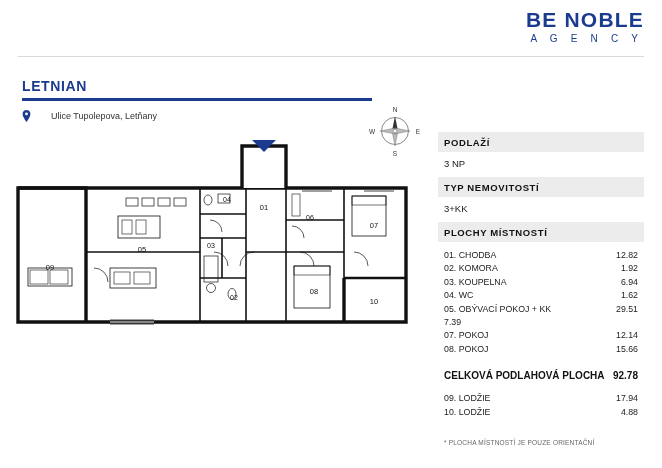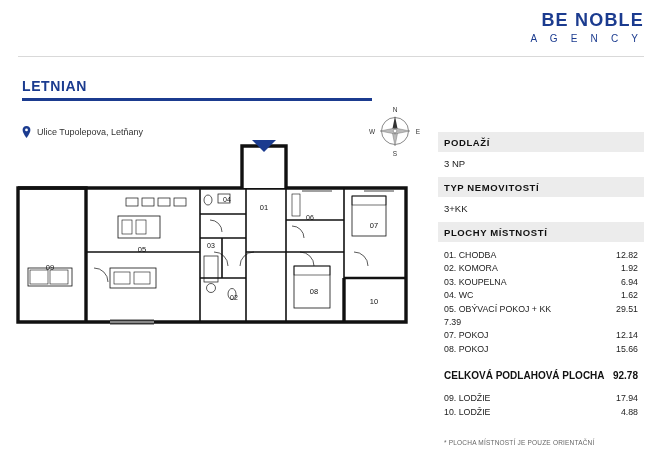--- a/index.html
+++ b/index.html
@@ -20,21 +20,21 @@
   }
 
   
   .brand {
     position: absolute;
     right: 18px;
     top: 8px;
     text-align: right;
   }
   .brand-name {
-    font-size: 18px;
+    font-size: 21px;
     font-weight: bold;
     letter-spacing: 1.2px;
     color: #1b3b8f;
     line-height: 24px;
   }
   .brand-sub {
     font-size: 10px;
     letter-spacing: 5.2px;
     color: #1b3b8f;
     line-height: 14px;
@@ -61,26 +61,26 @@
     padding-bottom: 4px;
     font-weight: bold;
   }
   .title-underline {
     height: 3px;
     background: #1b3b8f;
     width: 100%;
   }
   .addr {
     position: absolute;
-    left: 22px; top: 126px;
+    left: 22px; top: 110px;
     font-size: 9px;
     color: #333;
     display: flex;
     align-items: center;
-    gap: 6px;
+    gap: 20px;
   }
   .pin {
     width: 9px; height: 12px;
     display: inline-block;
   }
 
   
   .compass {
     position: absolute;
     left: 368px; top: 104px;

